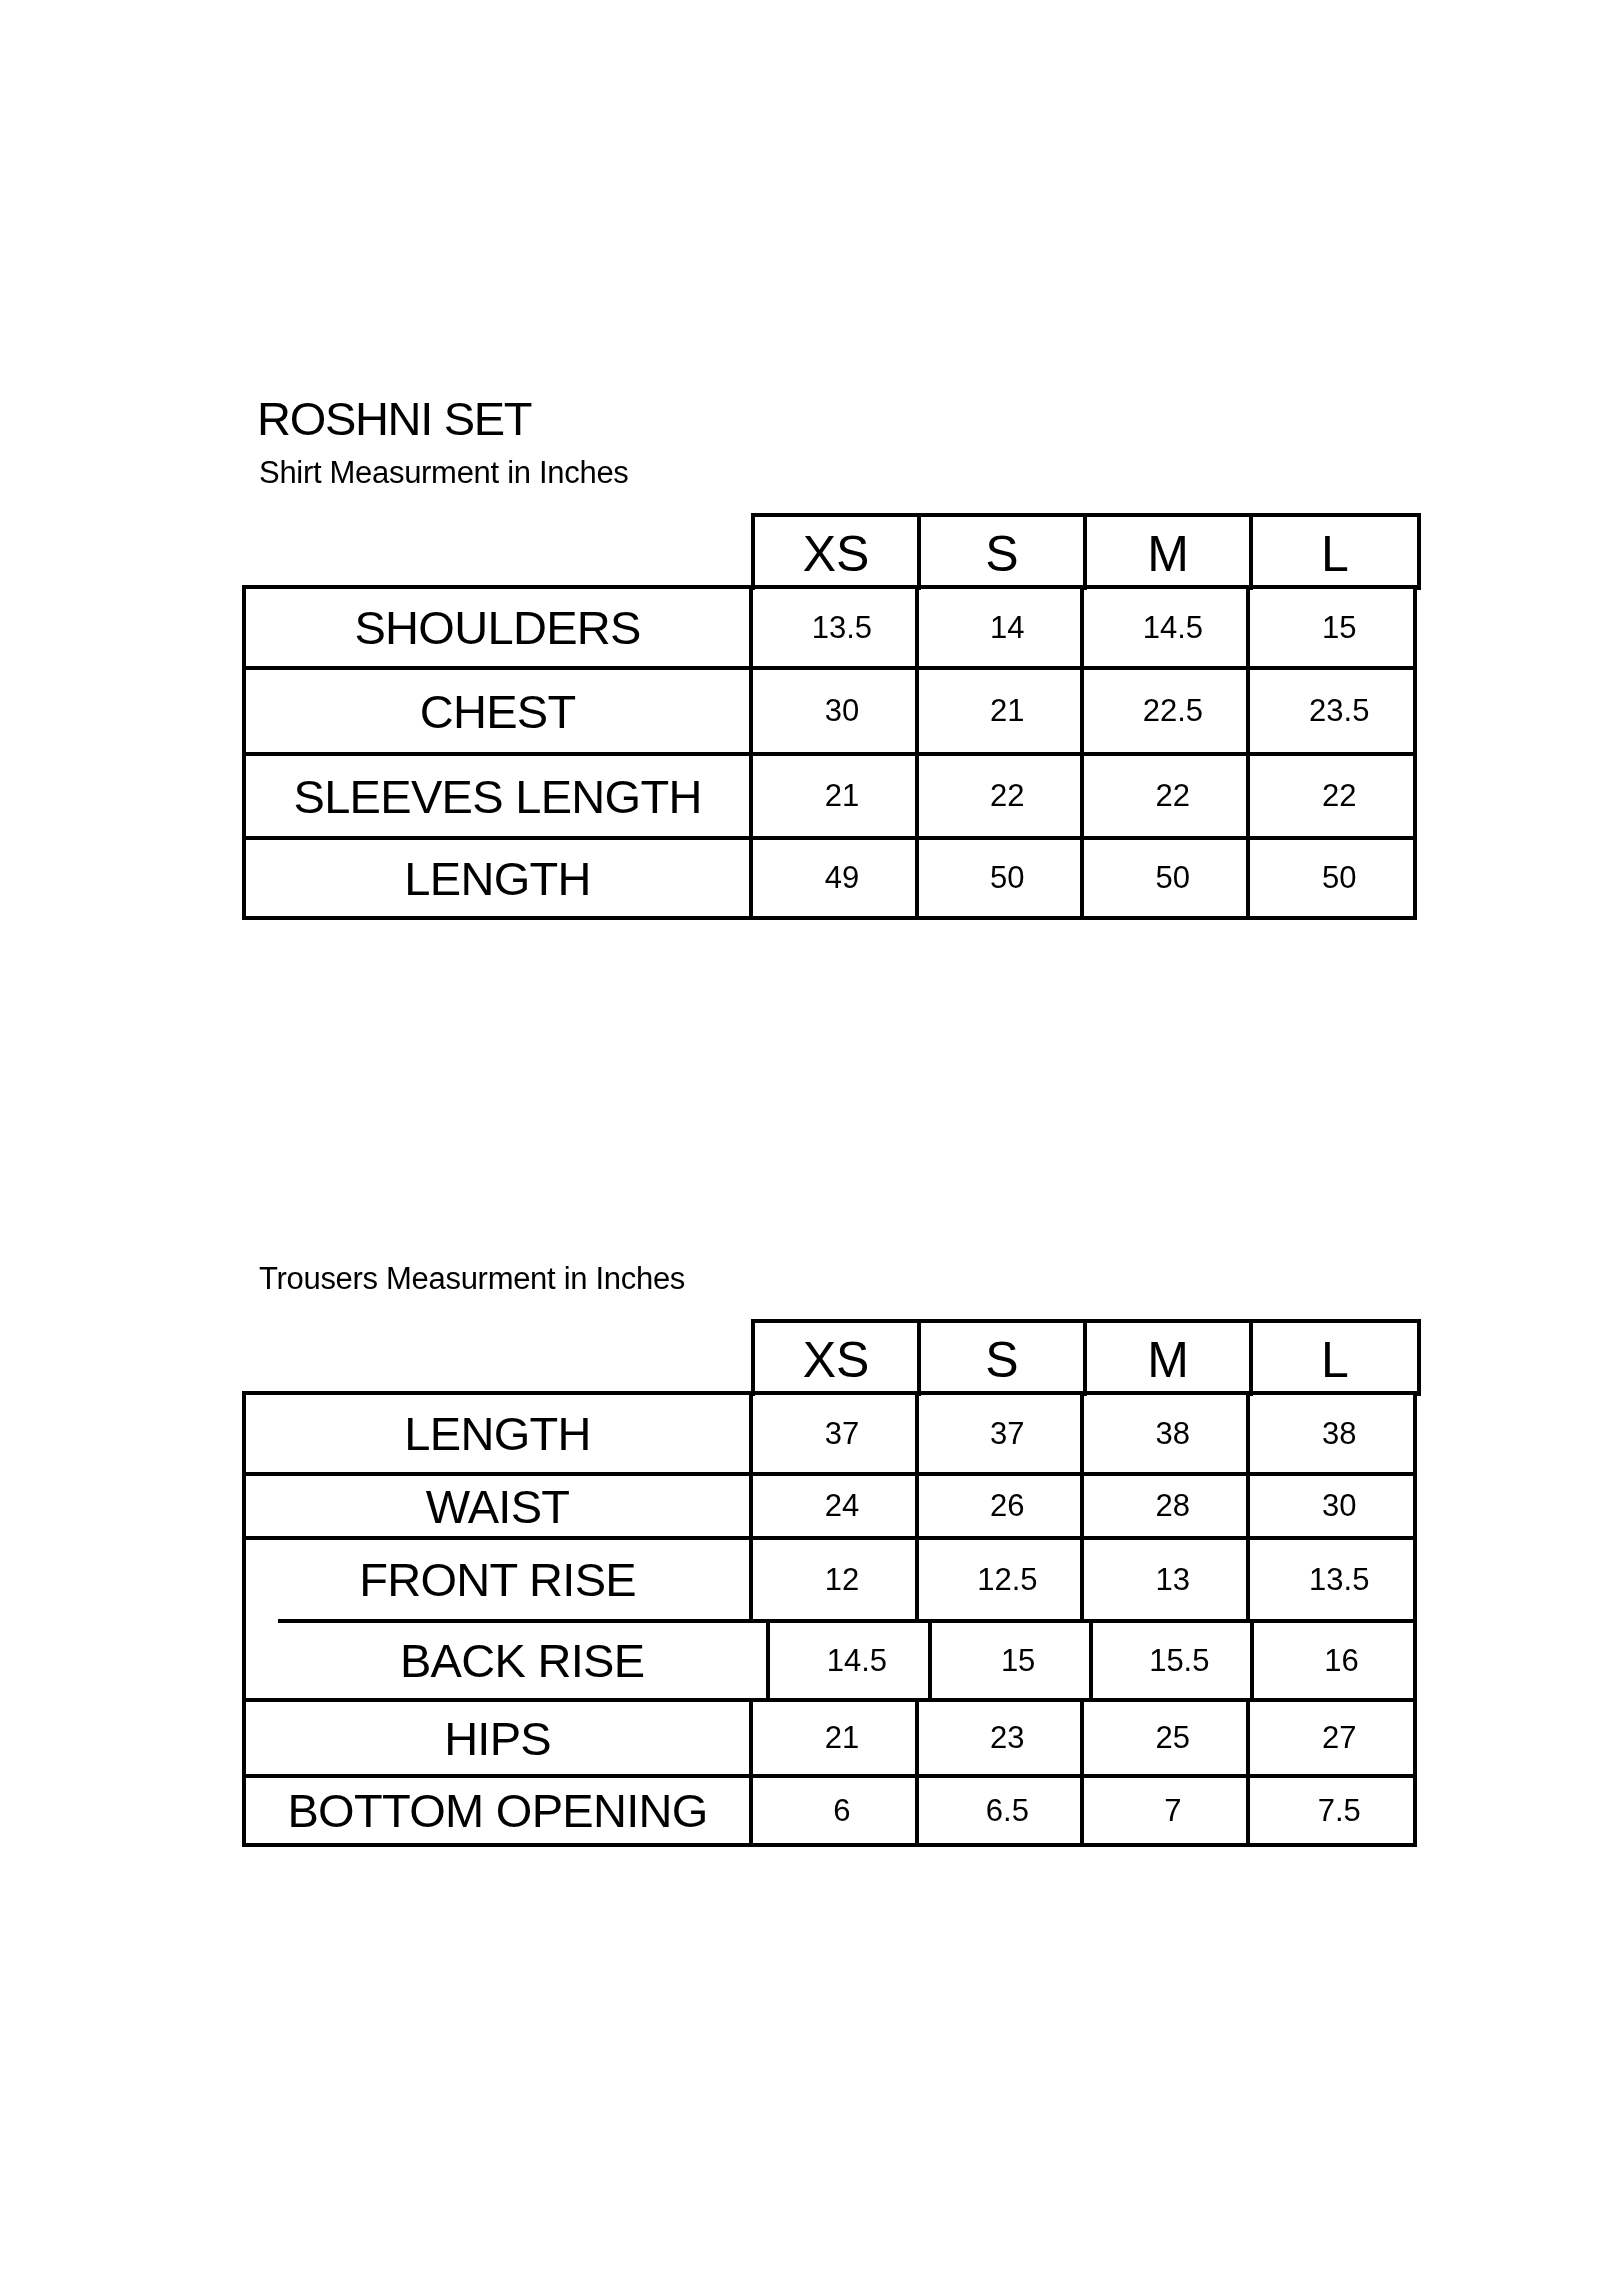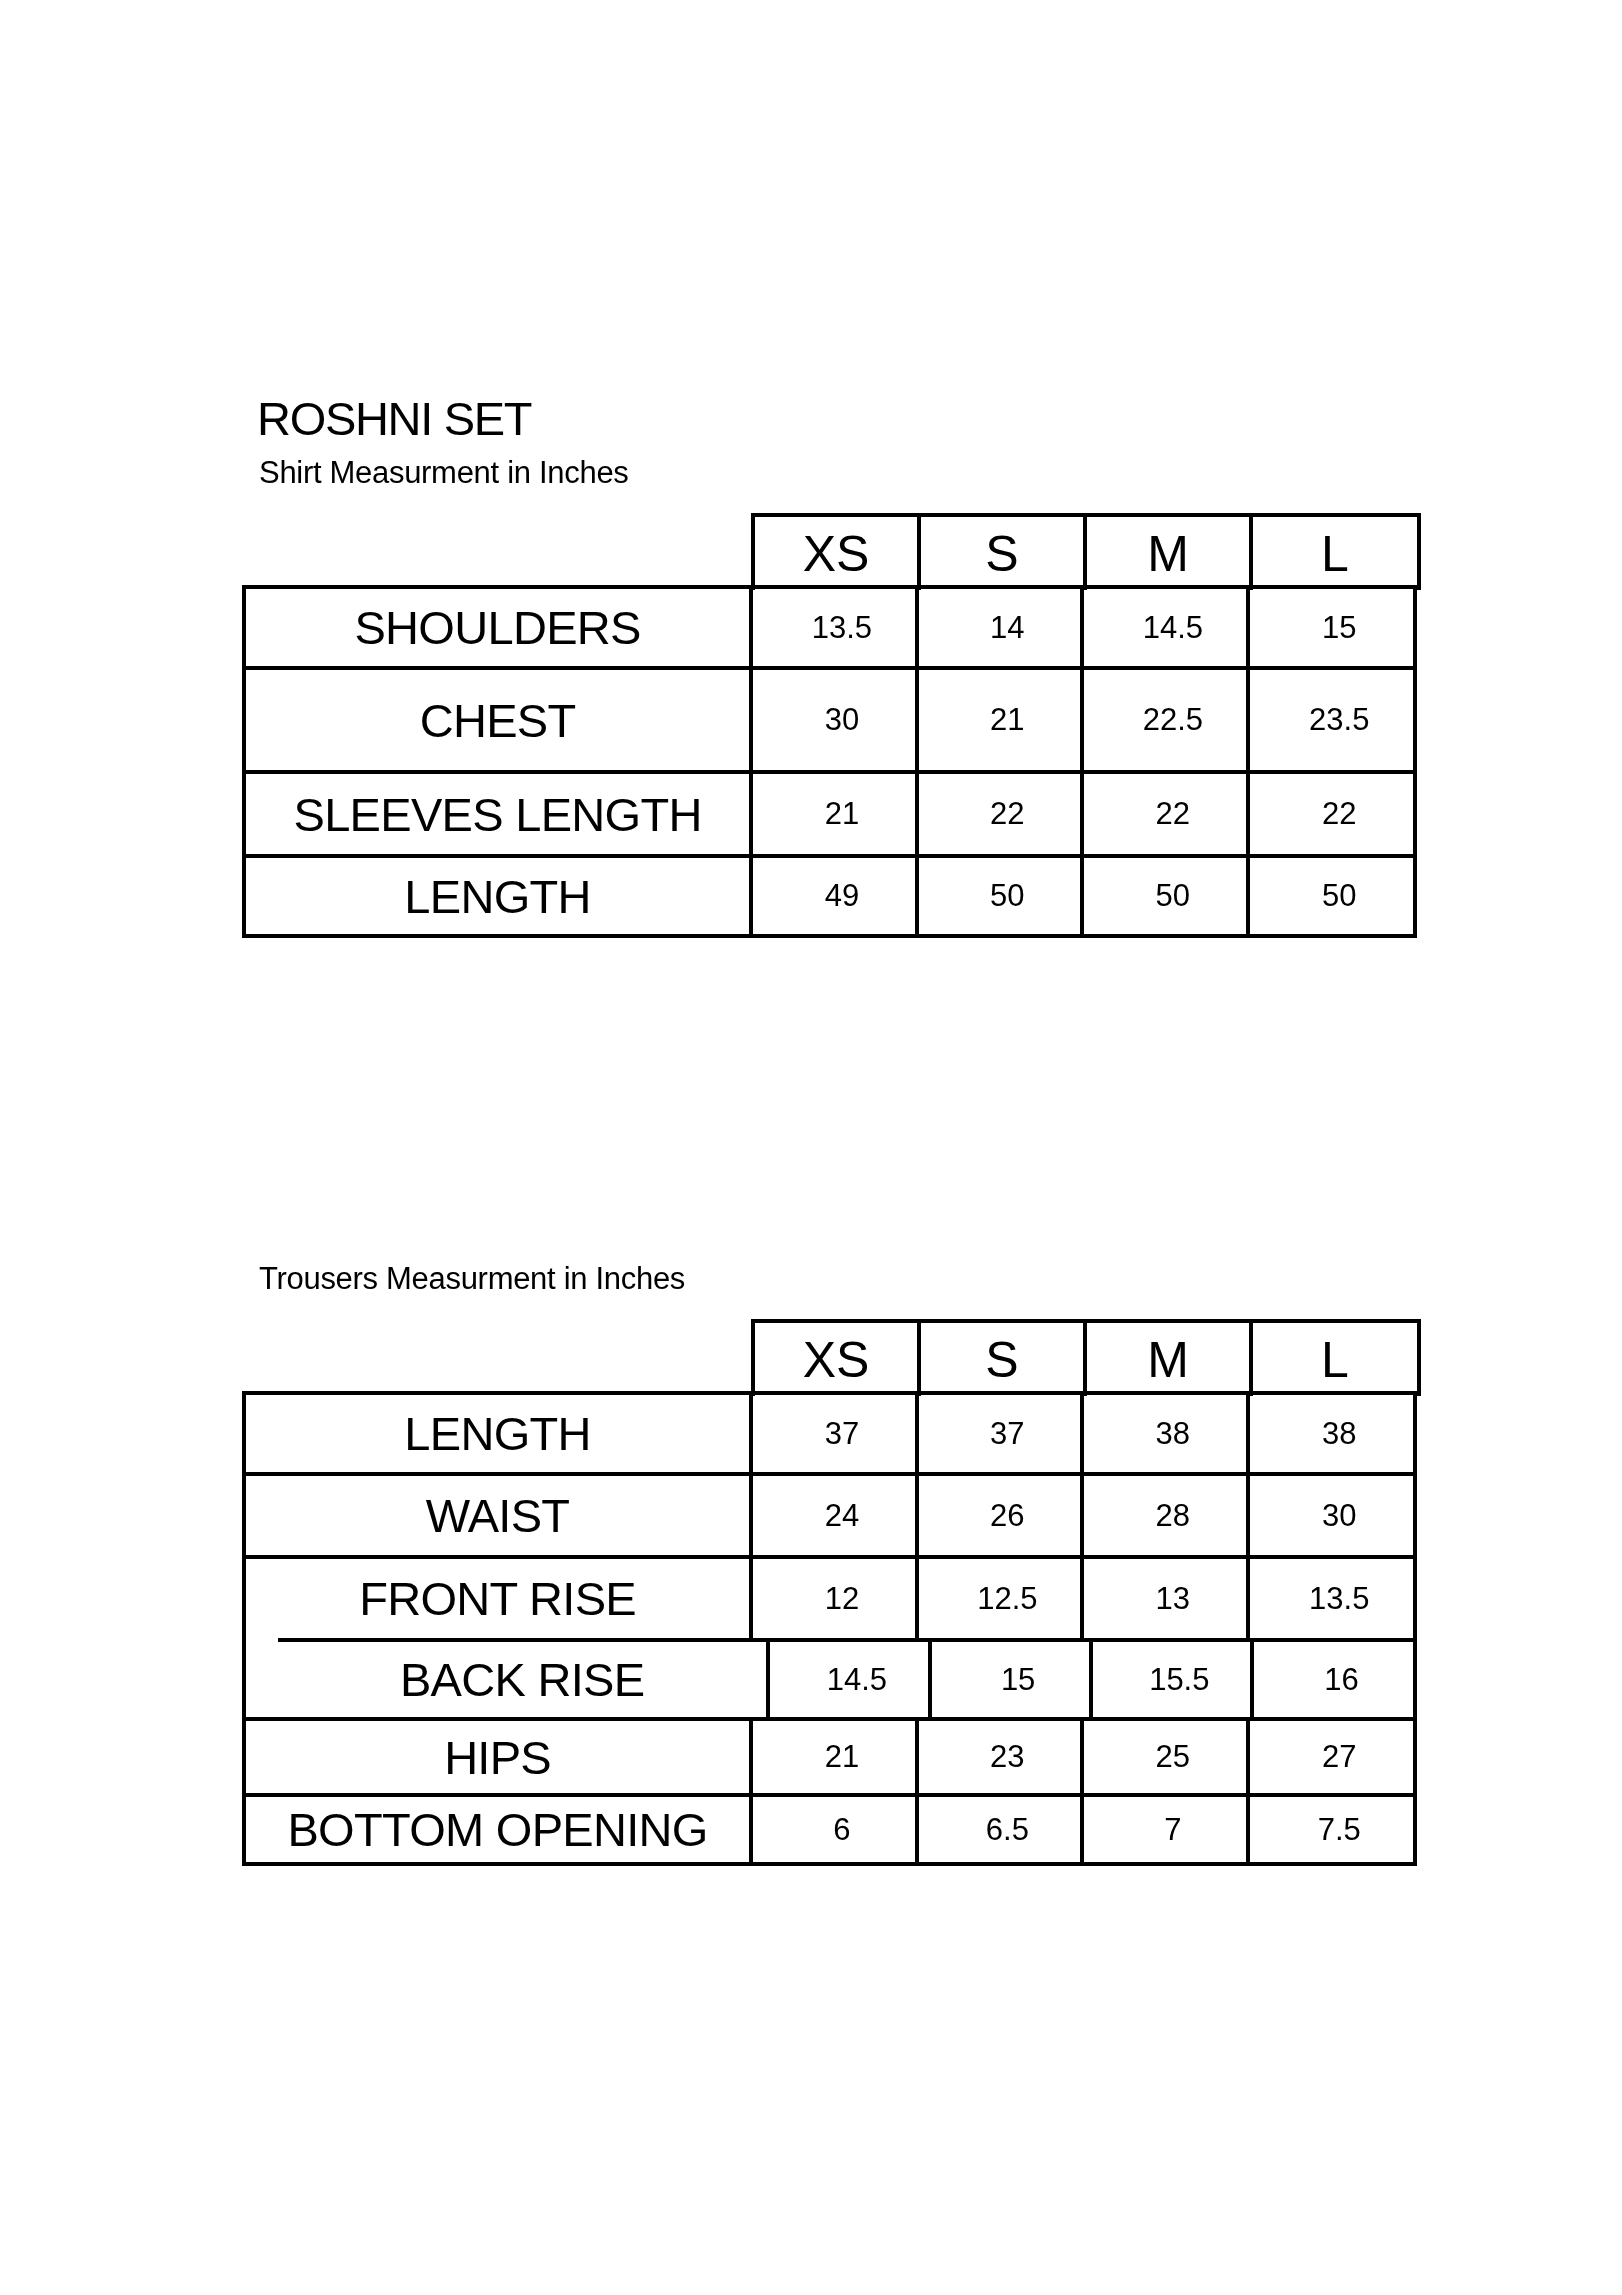--- a/index.html
+++ b/index.html
@@ -41,21 +41,21 @@
     <div class="hdr-cell">L</div>
   </div>
   <div class="body-tbl" style="top:72px;">
     <div class="row" style="height:77px;">
       <div class="cell label">SHOULDERS</div>
       <div class="cell val">13.5</div>
       <div class="cell val">14</div>
       <div class="cell val">14.5</div>
       <div class="cell val">15</div>
     </div>
-    <div class="row" style="height:104px;">
+    <div class="row" style="height:86px;">
       <div class="cell label">CHEST</div>
       <div class="cell val">30</div>
       <div class="cell val">21</div>
       <div class="cell val">22.5</div>
       <div class="cell val">23.5</div>
     </div>
     <div class="row" style="height:84px;">
       <div class="cell label">SLEEVES LENGTH</div>
       <div class="cell val">21</div>
       <div class="cell val">22</div>
@@ -82,21 +82,21 @@
     <div class="hdr-cell">L</div>
   </div>
   <div class="body-tbl" style="top:72px;">
     <div class="row" style="height:77px;">
       <div class="cell label">LENGTH</div>
       <div class="cell val">37</div>
       <div class="cell val">37</div>
       <div class="cell val">38</div>
       <div class="cell val">38</div>
     </div>
-    <div class="row" style="height:83px;">
+    <div class="row" style="height:64px;">
       <div class="cell label">WAIST</div>
       <div class="cell val">24</div>
       <div class="cell val">26</div>
       <div class="cell val">28</div>
       <div class="cell val">30</div>
     </div>
     <div class="row" style="height:83px;">
       <div class="cell label">FRONT RISE</div>
       <div class="cell val">12</div>
       <div class="cell val">12.5</div>

